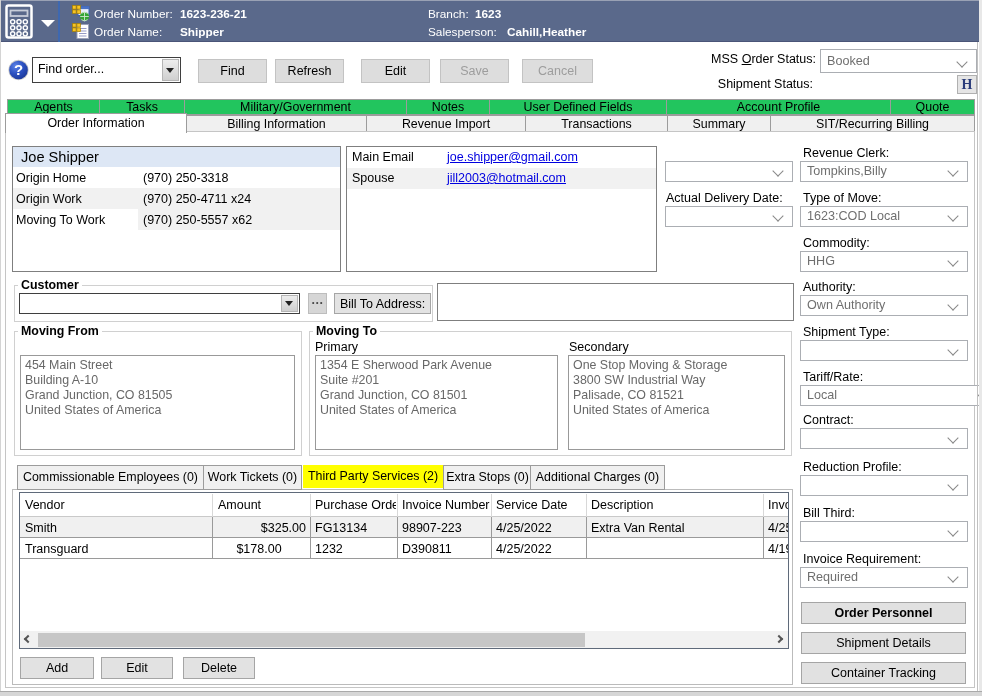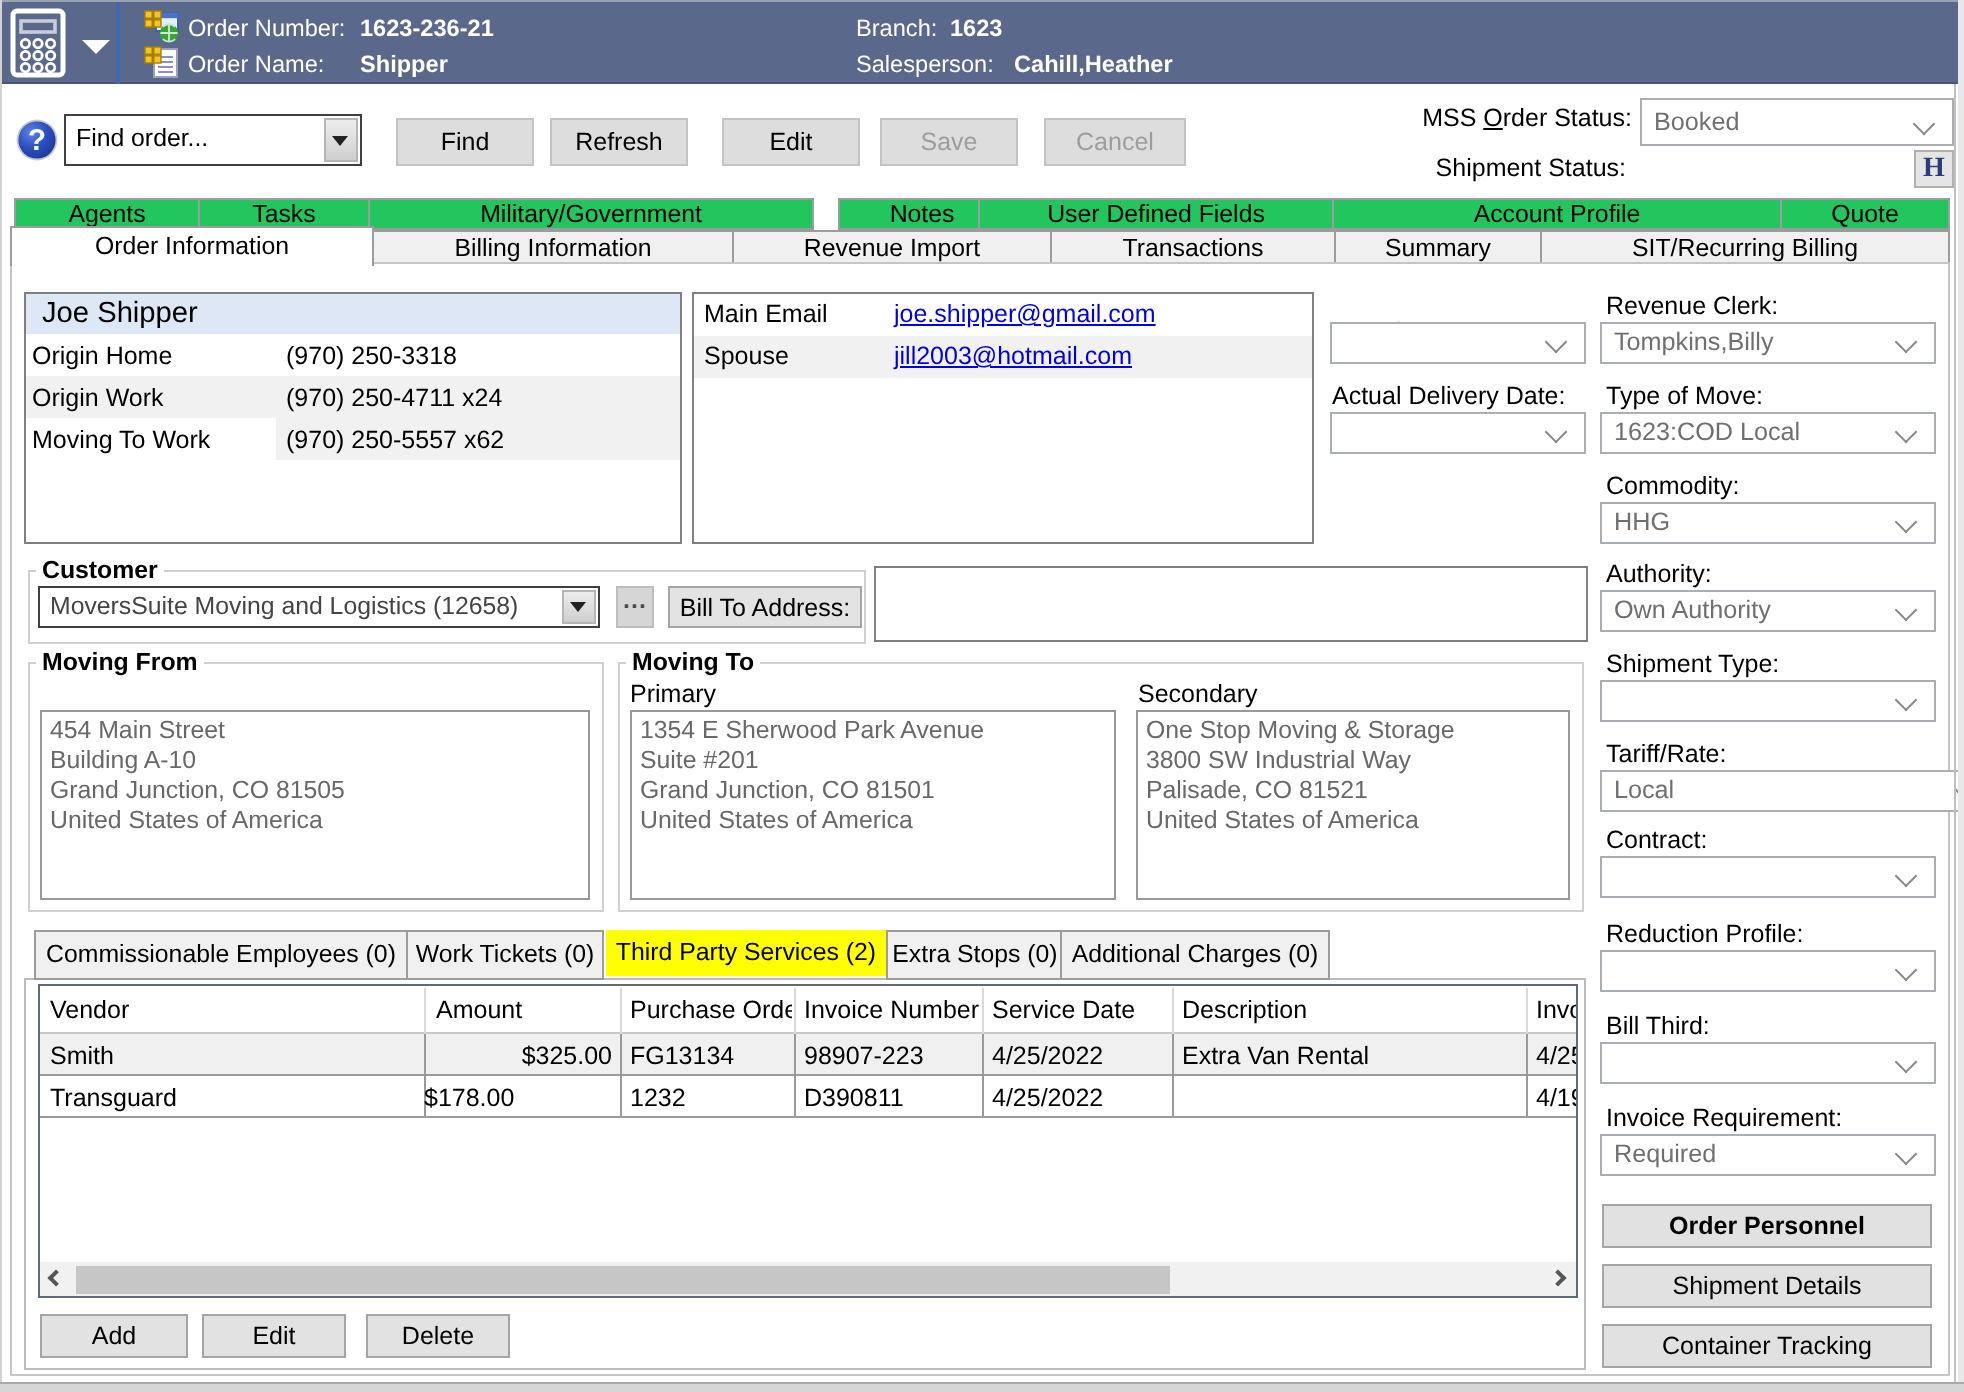--- a/index.html
+++ b/index.html
@@ -117,21 +117,21 @@
 <div class="lbl" style="right:166px;top:52px;text-align:right;">MSS <u>O</u>rder Status:</div>
 <div class="mcombo tall" style="left:820px;top:49px;width:157px;height:24px;">
   <div class="txt" style="top:4px;">Booked</div>
 </div>
 <div class="lbl" style="right:169px;top:77px;text-align:right;">Shipment Status:</div>
 <div class="abs" style="left:957px;top:75px;width:20px;height:19px;background:#e5e5e5;border:1px solid #b0b0b0;text-align:center;font-family:'Liberation Serif',serif;font-weight:bold;font-size:14px;color:#2b3c7a;line-height:17px;">H</div>
 
 <div class="tab" style="left:7px;top:99px;width:93px;height:16px;">Agents</div>
 <div class="tab" style="left:99px;top:99px;width:86px;height:16px;">Tasks</div>
 <div class="tab" style="left:184px;top:99px;width:223px;height:16px;">Military/Government</div>
-<div class="tab" style="left:419px;top:99px;width:84px;height:16px;">Notes</div>
+<div class="tab" style="left:406px;top:99px;width:84px;height:16px;">Notes</div>
 <div class="tab" style="left:489px;top:99px;width:178px;height:16px;">User Defined Fields</div>
 <div class="tab" style="left:666px;top:99px;width:225px;height:16px;">Account Profile</div>
 <div class="tab" style="left:890px;top:99px;width:85px;height:16px;">Quote</div>
 
 <div class="tab2" style="left:186px;top:115px;width:181px;height:17px;line-height:16px;">Billing Information</div>
 <div class="tab2" style="left:366px;top:115px;width:160px;height:17px;line-height:16px;">Revenue Import</div>
 <div class="tab2" style="left:525px;top:115px;width:143px;height:17px;line-height:16px;">Transactions</div>
 <div class="tab2" style="left:667px;top:115px;width:104px;height:17px;line-height:16px;">Summary</div>
 <div class="tab2" style="left:770px;top:115px;width:205px;height:17px;line-height:16px;">SIT/Recurring Billing</div>
 
@@ -159,21 +159,20 @@
 <div class="lbl" style="left:447px;top:171px;color:#0000e0;text-decoration:underline;">jill2003@hotmail.com</div>
 
 <div class="lbl" style="left:666px;top:146px;margin-top:13px;">Actual Load Date:</div>
 <div class="mcombo" style="left:665px;top:161px;width:128px;height:21px;"></div>
 <div class="lbl" style="left:666px;top:191px;">Actual Delivery Date:</div>
 <div class="mcombo" style="left:665px;top:206px;width:128px;height:21px;"></div>
 
 <div class="grpline" style="left:14px;top:285px;width:419px;height:37px;"></div>
 <div class="grplabel" style="left:18px;top:278px;">Customer</div>
 <div class="ccombo" style="left:19px;top:293px;width:281px;height:21px;">
-  <div class="txt" style="color:#444;">MoversSuite Moving and Logistics (12658)</div>
   <div class="cbtn"></div>
 </div>
 <div class="abs" style="left:308px;top:293px;width:19px;height:21px;background:#d6d6d6;border:1px solid #bdbdbd;text-align:center;line-height:13px;font-weight:bold;color:#4a4a4a;letter-spacing:0.5px;">...</div>
 <div class="sbtn" style="left:334px;top:293px;width:97px;height:21px;background:#e3e3e3;">Bill To Address:</div>
 <div class="abs" style="left:437px;top:283px;width:357px;height:38px;background:#fff;border:1px solid #7f7f7f;"></div>
 
 <div class="grpline" style="left:14px;top:331px;width:288px;height:125px;"></div>
 <div class="grplabel" style="left:18px;top:324px;">Moving From</div>
 <div class="ta" style="left:20px;top:355px;width:275px;height:95px;">454 Main Street<br>Building A-10<br>Grand Junction, CO 81505<br>United States of America</div>
 
@@ -222,21 +221,21 @@
 
 <div class="lbl" style="left:25px;top:521px;">Smith</div>
 <div class="lbl" style="left:212px;top:521px;width:94px;text-align:right;">$325.00</div>
 <div class="lbl" style="left:315px;top:521px;">FG13134</div>
 <div class="lbl" style="left:402px;top:521px;">98907-223</div>
 <div class="lbl" style="left:496px;top:521px;">4/25/2022</div>
 <div class="lbl" style="left:591px;top:521px;">Extra Van Rental</div>
 <div class="lbl" style="left:768px;top:521px;width:20px;overflow:hidden;">4/25/2022</div>
 
 <div class="lbl" style="left:25px;top:542px;">Transguard</div>
-<div class="lbl" style="left:212px;top:542px;width:94px;text-align:left;">$178.00</div>
+<div class="lbl" style="left:212px;top:542px;width:94px;text-align:center;">$178.00</div>
 <div class="lbl" style="left:315px;top:542px;">1232</div>
 <div class="lbl" style="left:402px;top:542px;">D390811</div>
 <div class="lbl" style="left:496px;top:542px;">4/25/2022</div>
 <div class="lbl" style="left:768px;top:542px;width:20px;overflow:hidden;">4/19/2022</div>
 
 <div class="abs" style="left:20px;top:631px;width:768px;height:17px;background:#f1f1f1;"></div>
 <div class="abs" style="left:38px;top:633px;width:547px;height:14px;background:#c6c6c6;"></div>
 <div class="abs" style="left:25px;top:636px;width:6px;height:6px;border-left:2px solid #555;border-bottom:2px solid #555;transform:rotate(45deg);"></div>
 <div class="abs" style="left:776px;top:636px;width:6px;height:6px;border-right:2px solid #555;border-top:2px solid #555;transform:rotate(45deg);"></div>
 

